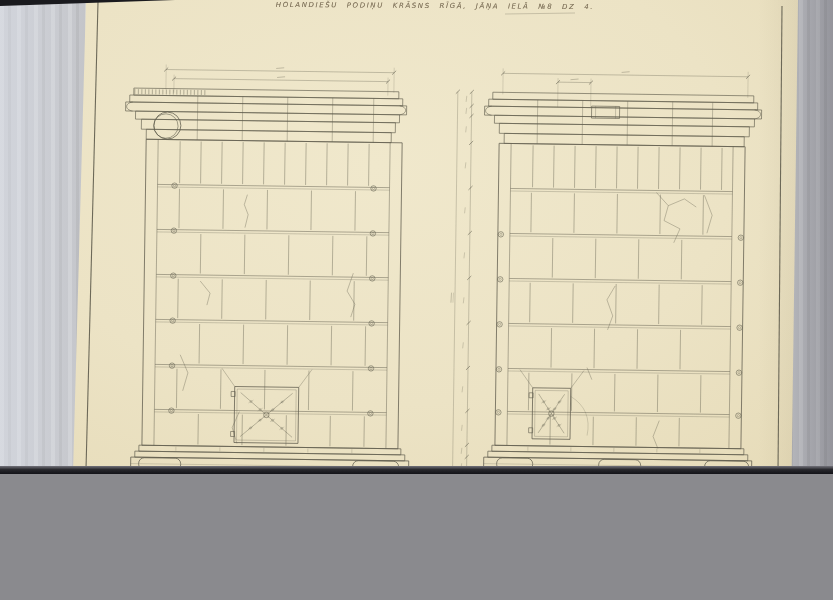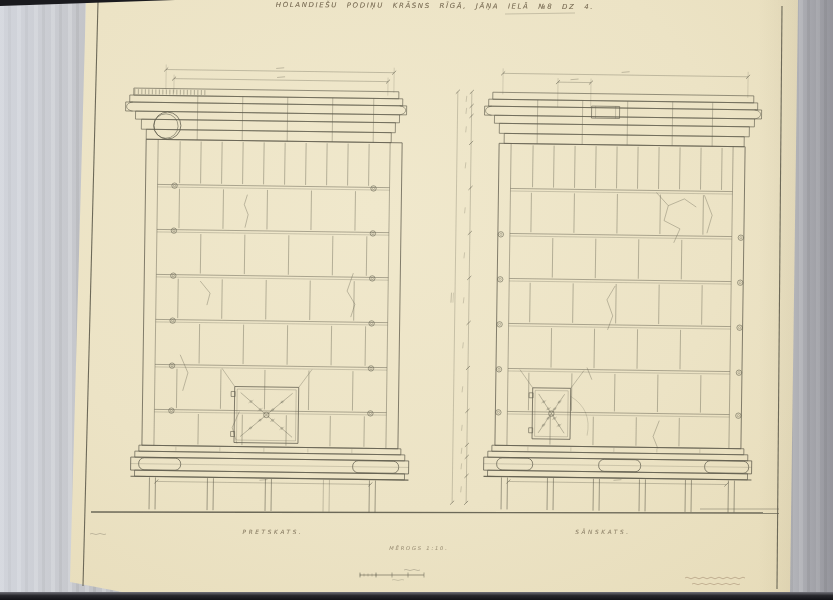--- a/index.html
+++ b/index.html
@@ -1,16 +1,16 @@
 <!DOCTYPE html>
 <html><head>
 <meta charset="utf-8">
 <style>
   html,body{margin:0;padding:0;background:#8a8a8e;}
-  #stage{position:relative;width:833px;height:600px;overflow:hidden;
+  #stage{position:relative;width:833px;height:474px;overflow:hidden;
     font-family:"DejaVu Sans",sans-serif;}
   
   #backdrop{position:absolute;inset:0;background:#c2c3c7;}
   #backdrop .bands{position:absolute;inset:0;
     background:repeating-linear-gradient(90deg, rgba(255,255,255,.20) 0 4px, rgba(255,255,255,0) 4px 8px, rgba(0,0,0,.06) 8px 11px, rgba(0,0,0,0) 11px 17px);}
   #backdrop .right-shade{position:absolute;inset:0;
     background:linear-gradient(90deg, rgba(0,0,0,0) 0 93%, rgba(70,70,82,.22) 97%, rgba(60,60,72,.34) 100%);}
   #backdrop .left-light{position:absolute;inset:0;
     background:linear-gradient(90deg, rgba(225,230,240,.45) 0 2%, rgba(225,230,240,.18) 8%, rgba(0,0,0,0) 11%);}
   

